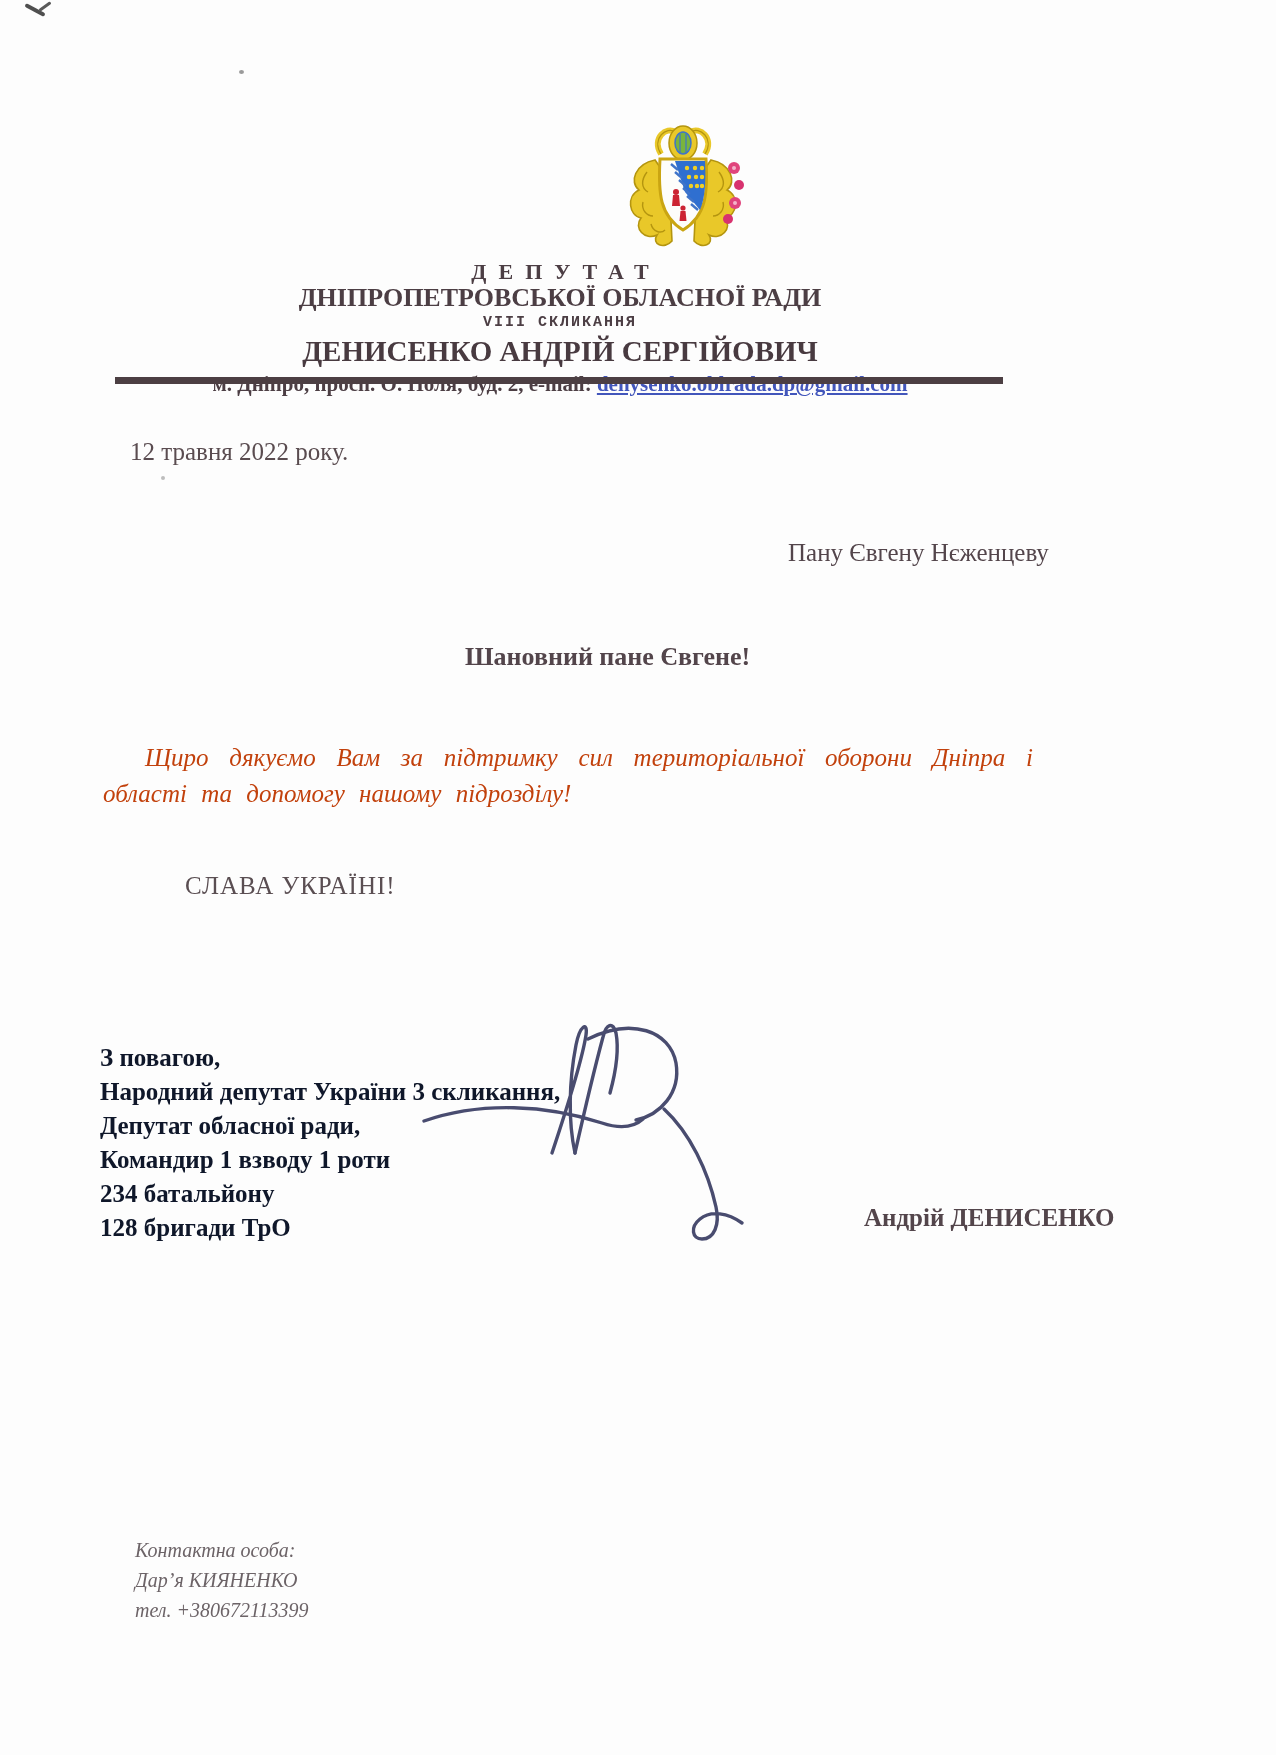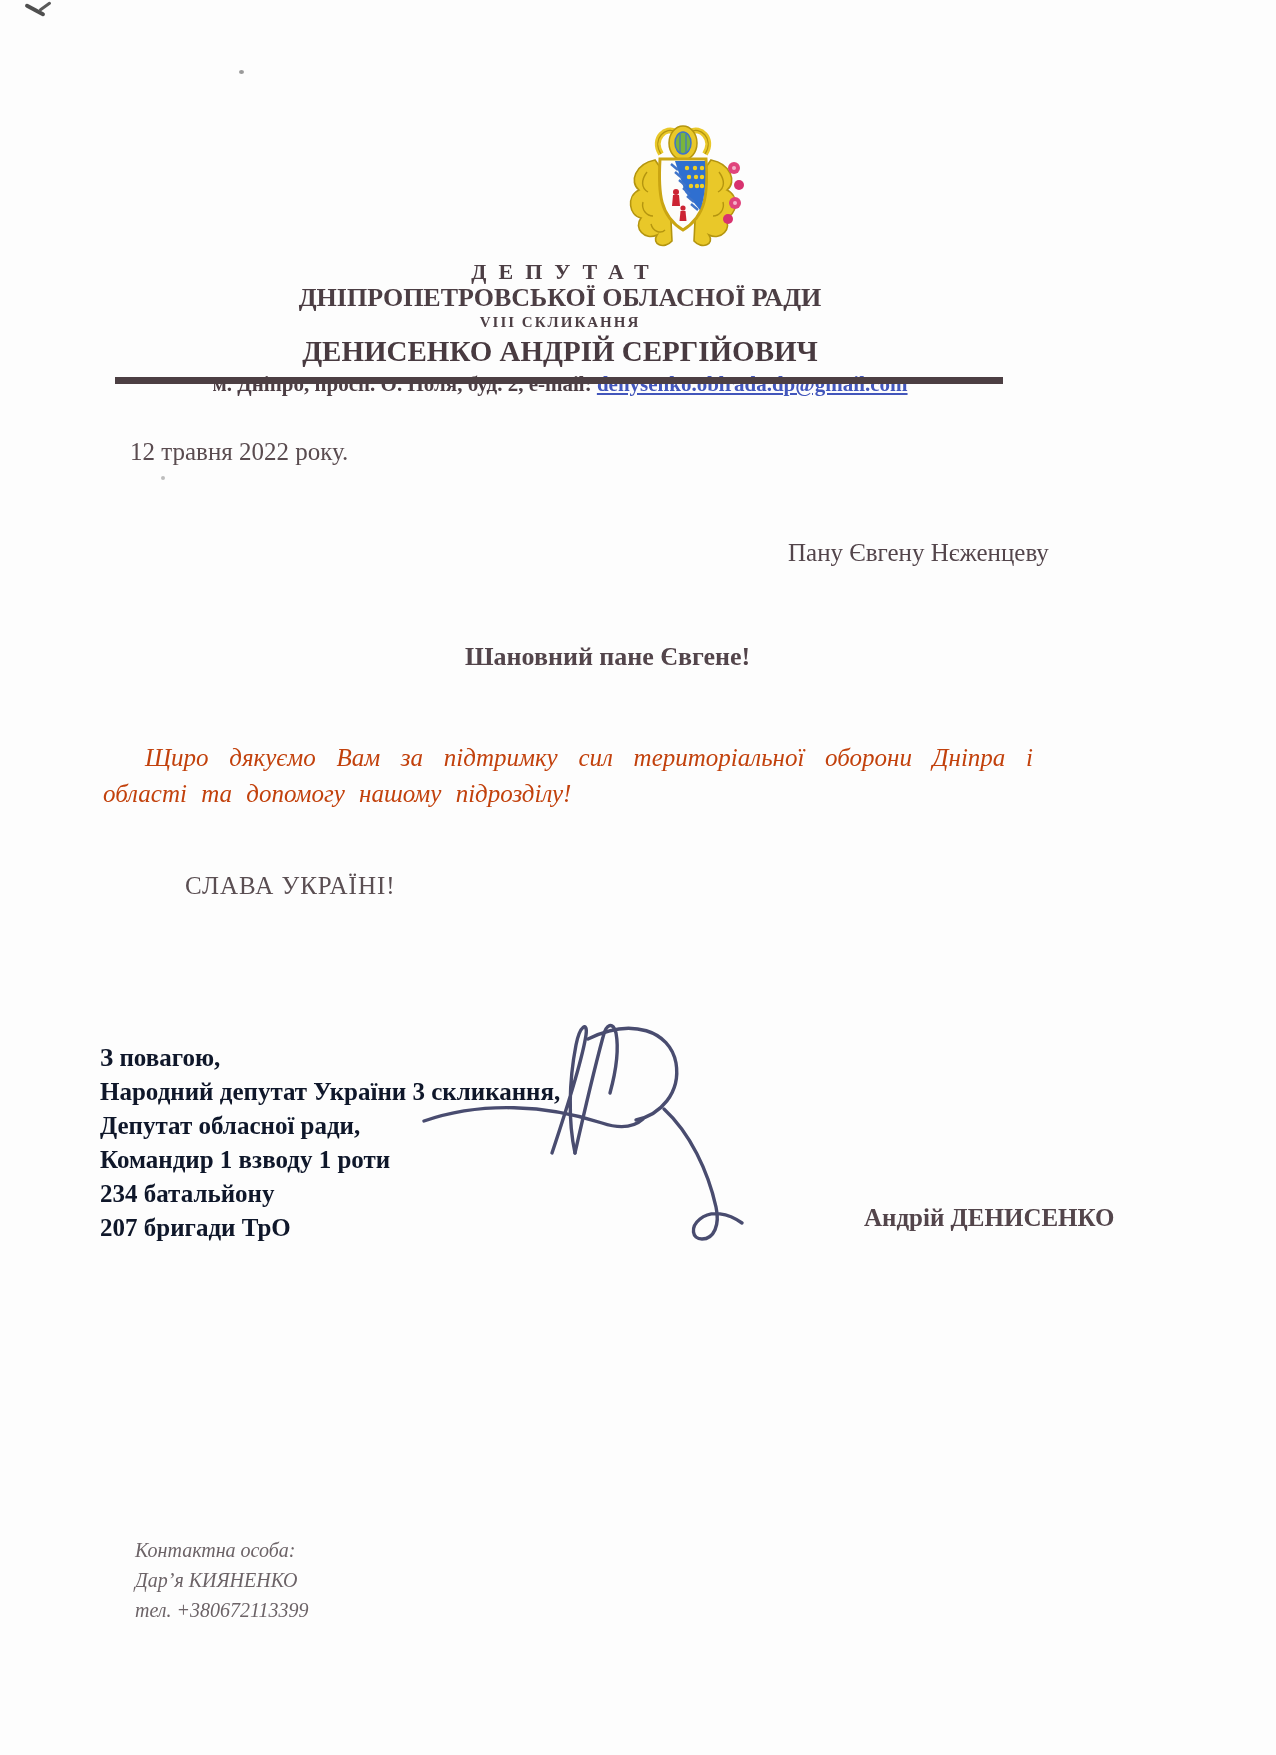--- a/index.html
+++ b/index.html
@@ -9,21 +9,21 @@
     background:#fdfdfd;
     font-family:"Liberation Serif","DejaVu Serif",serif;
     color:#56484d;
     overflow:hidden;
   }
   
   .letterhead{position:absolute;left:58px;top:4px;width:1004px;height:400px;margin-top:19px;}
   .lh-line{position:absolute;left:0;width:100%;text-align:center;white-space:nowrap;}
   .lh-title{top:236px;font-size:22px;font-weight:bold;letter-spacing:12px;text-indent:12px;color:#4c3e44;}
   .lh-org{top:260px;font-size:26px;font-weight:bold;color:#4c3e44;}
-  .lh-conv{top:291px;font-size:15px;font-weight:bold;letter-spacing:2px;color:#4c3e44;}
+  .lh-conv{top:291px;font-size:15px;font-weight:bold;letter-spacing:2px;color:#4c3e44;font-family:Liberation Mono, monospace;}
   .lh-name{top:312px;font-size:29px;font-weight:bold;color:#483a40;}
   .lh-addr{top:349px;font-size:21px;font-weight:bold;color:#4c3e44;}
   .lh-addr a{color:#4256bb;text-decoration:underline;}
   .rule{position:absolute;left:115px;top:377px;width:888px;height:7px;background:#4c3f43;}
   .emblem{position:absolute;left:563px;top:99px;width:124px;height:142px;}
   
   .date{position:absolute;left:130px;top:438px;font-size:25px;color:#5a4c50;}
   .recipient{position:absolute;left:788px;top:539px;font-size:25px;font-weight:normal;color:#53454b;text-align:right;}
   .salutation{position:absolute;left:465px;top:642px;font-size:26px;font-weight:bold;color:#53454b;}
   .body-par{
@@ -129,21 +129,21 @@
   <div class="body-par">Щиро дякуємо Вам за підтримку сил територіальної оборони Дніпра і області та допомогу нашому підрозділу!</div>
 
   <div class="slogan">СЛАВА УКРАЇНІ!</div>
 
   <div class="signoff">
     <div>З повагою,</div>
     <div>Народний депутат України 3 скликання,</div>
     <div>Депутат обласної ради,</div>
     <div>Командир 1 взводу 1 роти</div>
     <div>234 батальйону</div>
-    <div>207 бригади ТрО</div>
+    <div>128 бригади ТрО</div>
   </div>
 
   <svg class="signature" viewBox="0 0 356 252">
     <g fill="none" stroke="#3a3d64" stroke-width="3.4" stroke-linecap="round" opacity="0.92">
       <path d="M12,108 C70,88 135,92 190,110 C208,116 221,115 231,106"></path>
       <path d="M140,140 C155,95 170,48 174,22 C176,8 168,12 164,32 C157,68 156,108 163,140"></path>
       <path d="M163,140 C172,100 184,50 191,24 C194,11 201,8 204,20 C207,36 204,58 198,80"></path>
       <path d="M176,26 C220,4 258,18 264,50 C269,80 248,102 224,107"></path>
       <path d="M252,96 C278,120 296,158 304,194 C308,212 302,226 290,226 C280,226 278,214 288,206 C299,197 316,200 330,210"></path>
     </g>

